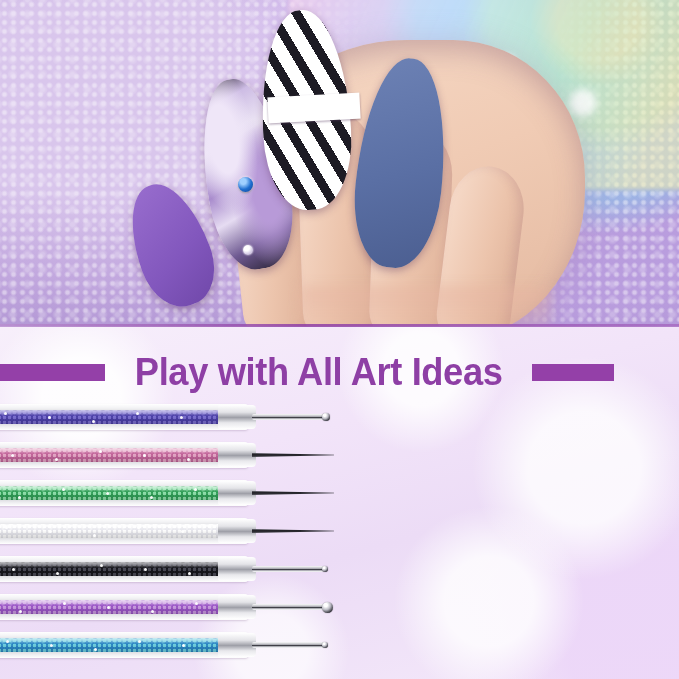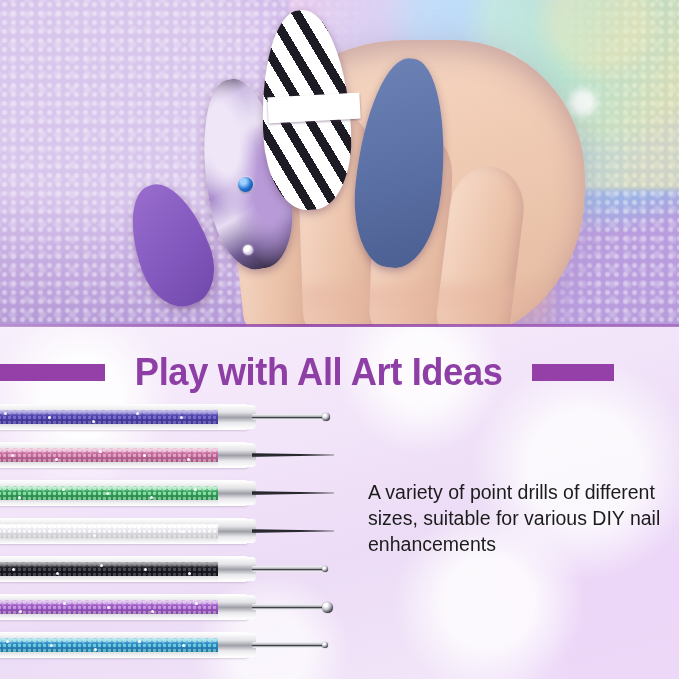--- a/index.html
+++ b/index.html
@@ -167,21 +167,20 @@
   <div class="photo-divider"></div>
 
   <div class="lower">
 
     <div class="headline-row">
       <div class="bar bar-left"></div>
       <div class="headline">Play with All Art Ideas</div>
       <div class="bar bar-right"></div>
     </div>
 
-    <div class="body-copy">A variety of point drills of different sizes, suitable for various DIY nail enhancements</div>
 
     <div id="tool-list">
         <div class="tool" style="top: 77px;">
           <div class="barrel"></div>
           <div class="glitter" style="background-image: radial-gradient(circle, rgb(123, 111, 208) 0px, rgb(123, 111, 208) 40%, rgba(255, 255, 255, 0) 60%), radial-gradient(circle, rgb(75, 63, 168) 0px, rgb(75, 63, 168) 45%, rgba(255, 255, 255, 0) 62%), linear-gradient(rgb(123, 111, 208), rgb(75, 63, 168) 55%, rgb(75, 63, 168));"></div>
           <span class="spark" style="left: 18px; top: 8px;"></span>
           <span class="spark" style="left: 62px; top: 12px;"></span>
           <span class="spark" style="left: 106px; top: 16px;"></span>
           <span class="spark" style="left: 150px; top: 8px;"></span>
           <span class="spark" style="left: 194px; top: 12px;"></span>

